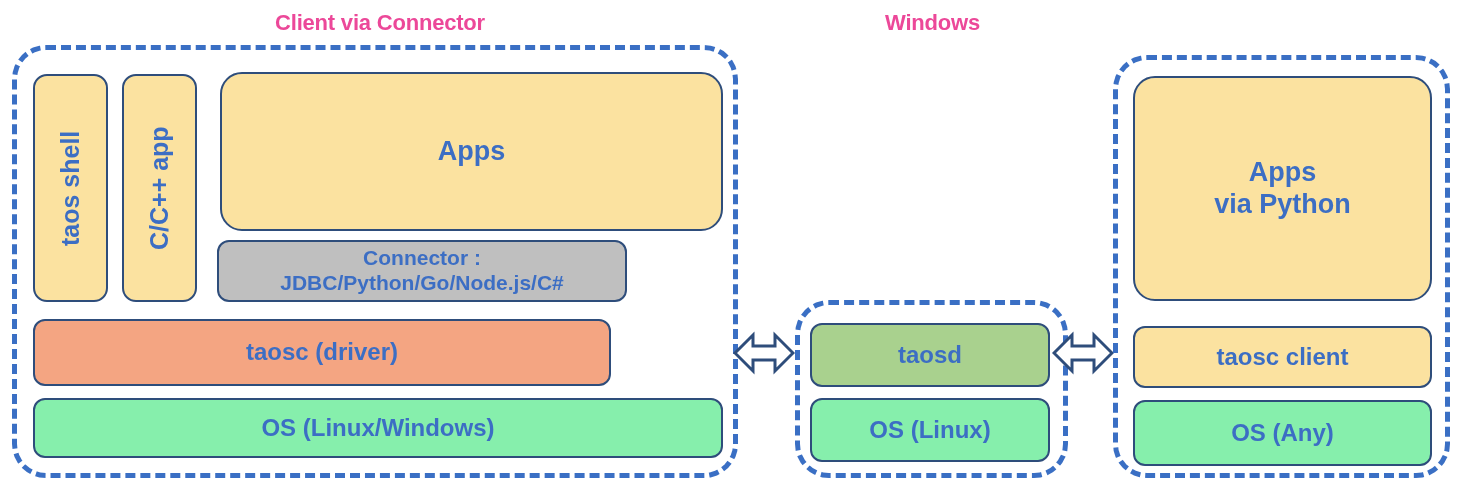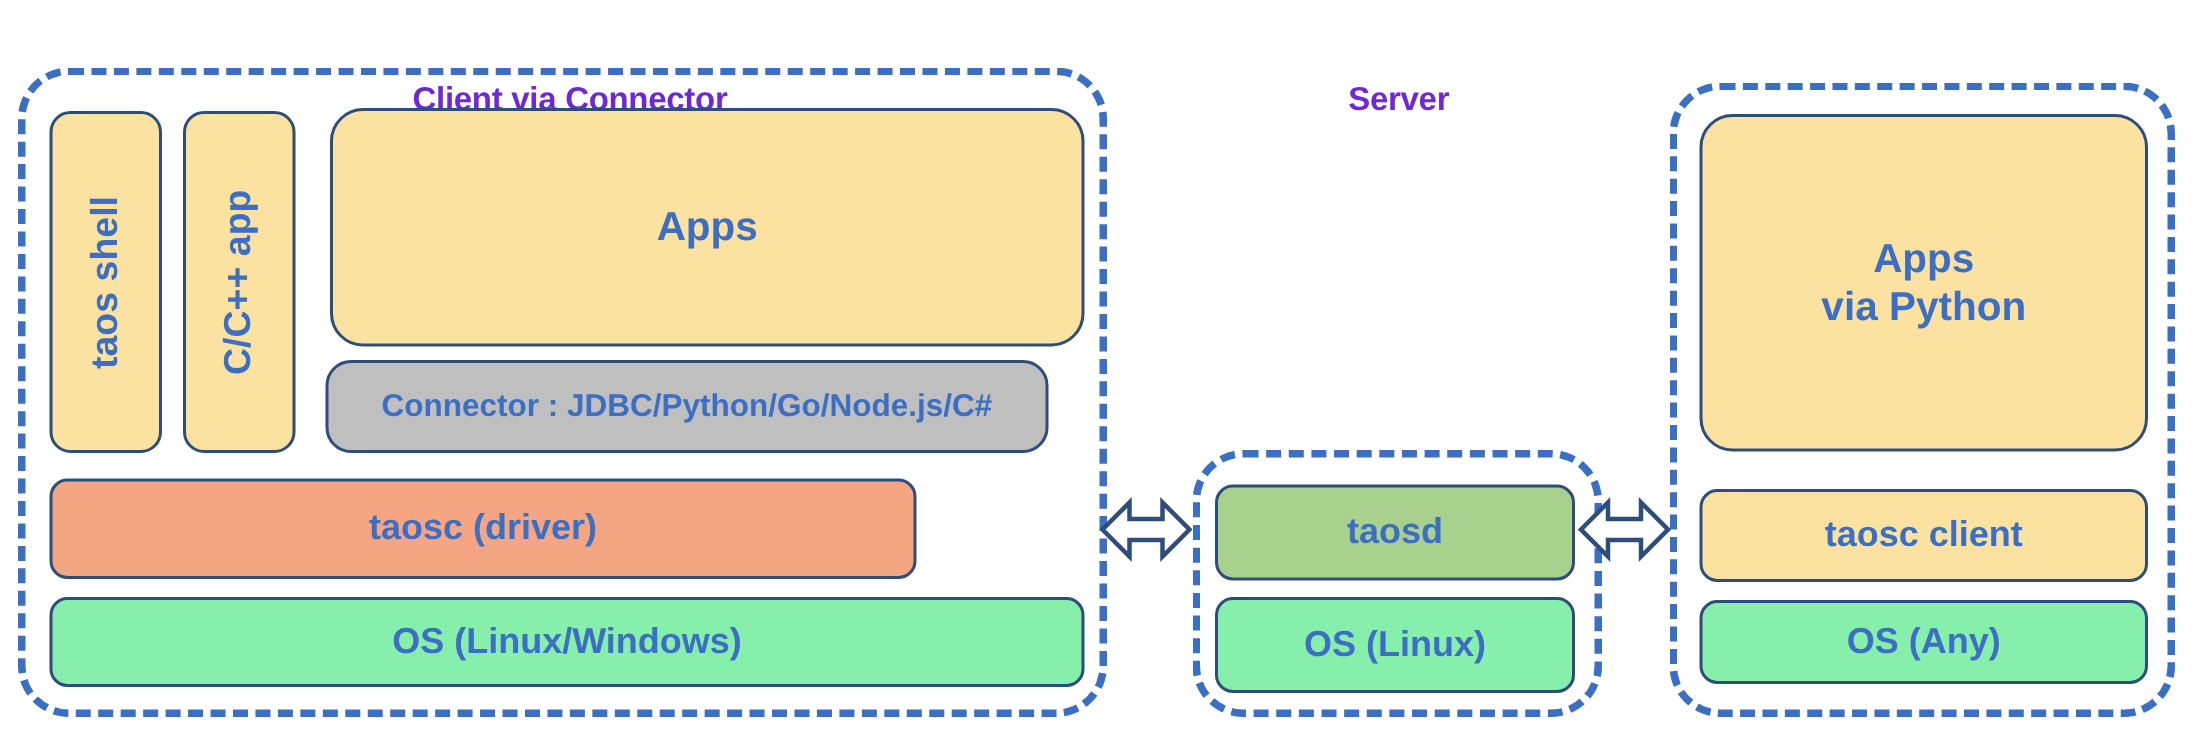--- a/index.html
+++ b/index.html
@@ -20,26 +20,25 @@
     left: 0; top: 0;
     width: 1467px;
     height: 498px;
   }
 
   
   .section-title {
     position: absolute;
     font-size: 22px;
     font-weight: bold;
-    color: #6d28d9;
+    color: #ec4899;
     text-align: center;
     letter-spacing: -0.2px;
     white-space: nowrap;
     line-height: 26px;
-    margin-top: 43px;
   }
 
   
   .dashed-group {
     position: absolute;
     border: 5px dashed #3a6fc4;
     border-radius: 34px;
     box-sizing: border-box;
     background: transparent;
   }
@@ -76,32 +75,32 @@
   }
   .arrow svg { display: block; }
 </style>
 </head>
 <body>
 
 <div class="stage">
 
   <div class="section-title" style="left:170px; top:10px; width:420px;">Client via Connector</div>
 
-  <div class="section-title" style="left:795px; top:10px; width:275px;">Server</div>
+  <div class="section-title" style="left:795px; top:10px; width:275px;">Windows</div>
 
 
   <div class="dashed-group" style="left:12px; top:45px; width:726px; height:433px;"></div>
 
   <div class="node yellow vertical" style="left:33px; top:74px; width:75px; height:228px; font-size:25px;">taos shell</div>
 
   <div class="node yellow vertical" style="left:122px; top:74px; width:75px; height:228px; font-size:25px;">C/C++ app</div>
 
   <div class="node yellow" style="left:220px; top:72px; width:503px; height:159px; font-size:27px; border-radius:22px;">Apps</div>
 
-  <div class="node gray" style="left:217px; top:240px; width:482px; height:62px; font-size:21px;border-radius:17px;">Connector : JDBC/Python/Go/Node.js/C#</div>
+  <div class="node gray" style="left:217px; top:240px; width:410px; height:62px; font-size:21px;">Connector : JDBC/Python/Go/Node.js/C#</div>
 
   <div class="node orange" style="left:33px; top:319px; width:578px; height:67px; font-size:24px;">taosc (driver)</div>
 
   <div class="node blue" style="left:33px; top:398px; width:690px; height:60px; font-size:24px;">OS (Linux/Windows)</div>
 
   <div class="arrow" style="left:733px; top:327px;">
     <svg width="62" height="52" viewBox="0 0 62 52">
       <polygon points="2,26 20,8 20,19 42,19 42,8 60,26 42,44 42,33 20,33 20,44" fill="#ffffff" stroke="#2e4d7b" stroke-width="3" stroke-linejoin="miter"></polygon>
     </svg>
   </div>
@@ -122,15 +121,15 @@
 
   <div class="node yellow" style="left:1133px; top:76px; width:299px; height:225px; font-size:27px; border-radius:22px;">
     <span style="display:block;">
       <span>Apps</span><br>
       <span>via Python</span>
     </span>
   </div>
 
   <div class="node yellow" style="left:1133px; top:326px; width:299px; height:62px; font-size:24px;">taosc client</div>
 
-  <div class="node blue" style="left:1133px; top:400px; width:299px; height:56px; font-size:24px;">OS (Any)</div>
+  <div class="node blue" style="left:1133px; top:400px; width:299px; height:66px; font-size:24px;">OS (Any)</div>
 
 </div>
 
 </body></html>

